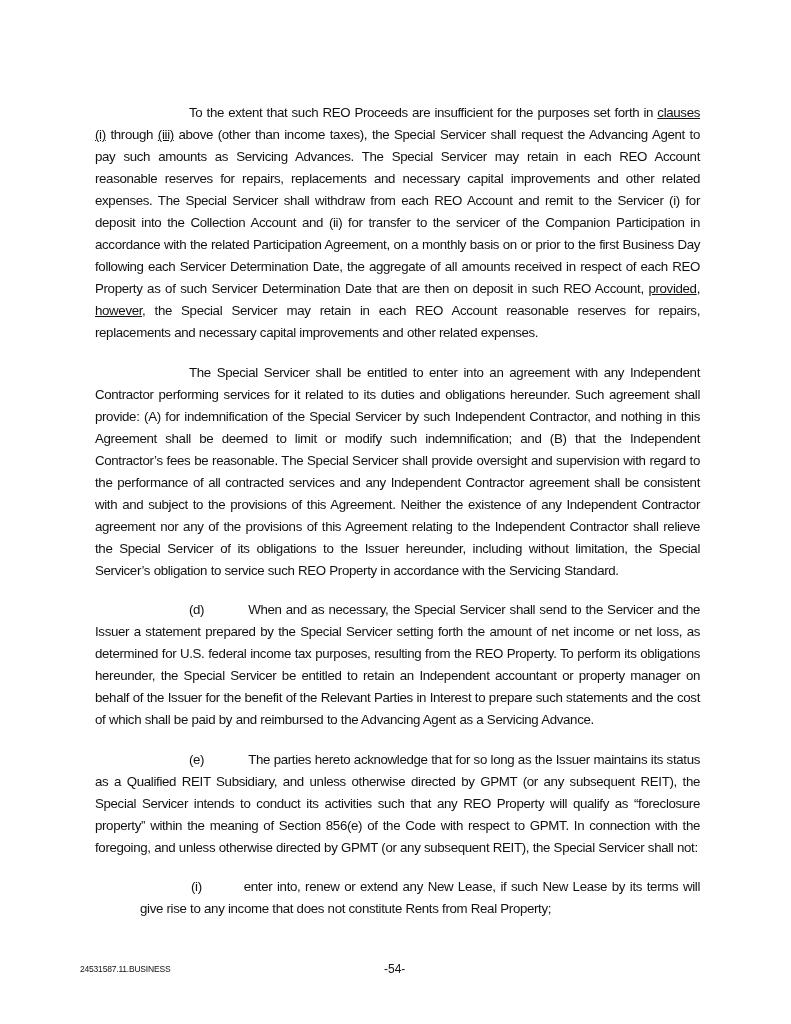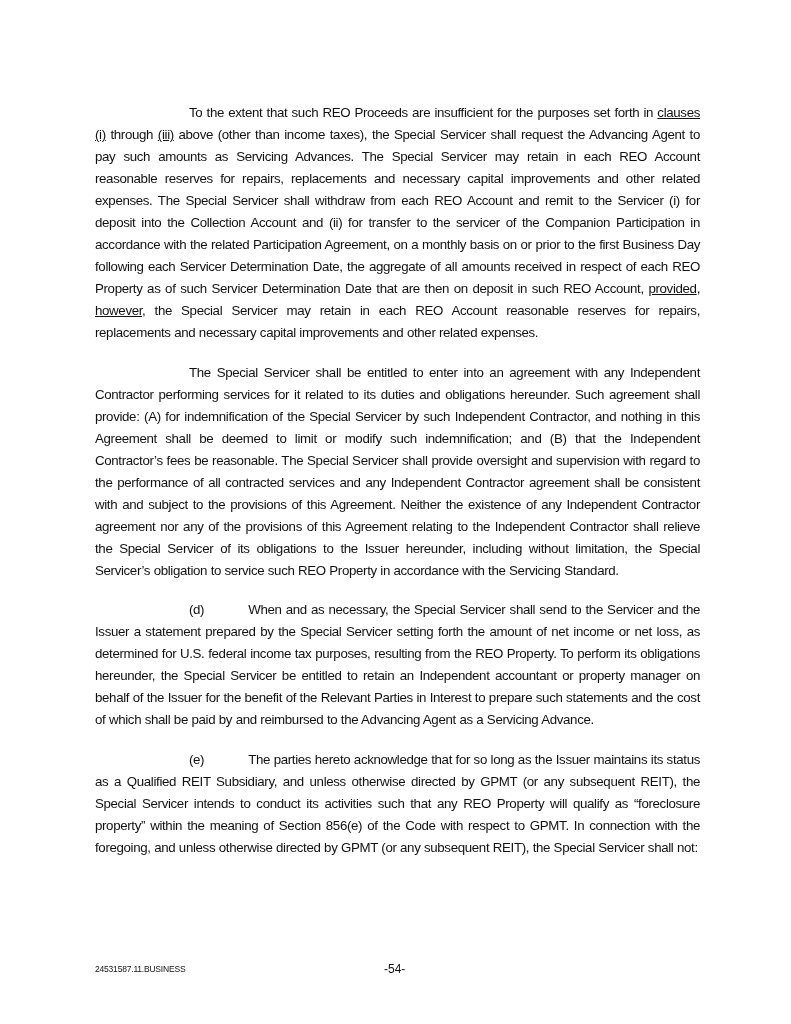--- a/index.html
+++ b/index.html
@@ -10,21 +10,21 @@
   .body-text {
     position: absolute; left: 95px; top: 102px; width: 605px;
     font-family: "Liberation Sans", sans-serif;
     font-size: 13.3px; line-height: 22px; color: #111;
     text-align: justify; letter-spacing: -0.35px; word-spacing: 0.2px;
   }
   .para { margin: 0 0 17.6px 0; text-indent: 94px; }
   .tab { display: inline-block; width: 44px; }
   .u { text-decoration: underline; }
   .footer-id {
-    position: absolute; left: 95px; top: 964px;
+    position: absolute; left: 80px; top: 964px;
     font-family: "Liberation Sans", sans-serif; font-size: 8.5px; color: #111; letter-spacing: -0.2px;
   }
   .footer-page {
     position: absolute; left: 384px; top: 962px;
     font-family: "Liberation Sans", sans-serif; font-size: 12px; color: #111;
   }
 </style>
 </head>
 <body>
 
@@ -32,19 +32,20 @@
   <div class="body-text">
 
     <p class="para"><span>To the extent that such REO Proceeds are insufficient for the purposes set forth in </span><span class="u">clauses (i)</span><span> through </span><span class="u">(iii)</span><span> above (other than income taxes), the Special Servicer shall request the Advancing Agent to pay such amounts as Servicing Advances.  The Special Servicer may retain in each REO Account reasonable reserves for repairs, replacements and necessary capital improvements and other related expenses. The Special Servicer shall withdraw from each REO Account and remit to the Servicer (i) for deposit into the Collection Account and (ii) for transfer to the servicer of the Companion Participation in accordance with the related Participation Agreement, on a monthly basis on or prior to the first Business Day following each Servicer Determination Date, the aggregate of all amounts received in respect of each REO Property as of such Servicer Determination Date that are then on deposit in such REO Account, </span><span class="u">provided</span><span>, </span><span class="u">however</span><span>, the Special Servicer may retain in each REO Account reasonable reserves for repairs, replacements and necessary capital improvements and other related expenses.</span></p>
 
     <p class="para"><span>The Special Servicer shall be entitled to enter into an agreement with any Independent Contractor performing services for it related to its duties and obligations hereunder.  Such agreement shall provide:  (A) for indemnification of the Special Servicer by such Independent Contractor, and nothing in this Agreement shall be deemed to limit or modify such indemnification; and (B) that the Independent Contractor’s fees be reasonable.  The Special Servicer shall provide oversight and supervision with regard to the performance of all contracted services and any Independent Contractor agreement shall be consistent with and subject to the provisions of this Agreement.  Neither the existence of any Independent Contractor agreement nor any of the provisions of this Agreement relating to the Independent Contractor shall relieve the Special Servicer of its obligations to the Issuer hereunder, including without limitation, the Special Servicer’s obligation to service such REO Property in accordance with the Servicing Standard.</span></p>
 
     <p class="para"><span>(d)</span><span class="tab"></span><span>When and as necessary, the Special Servicer shall send to the Servicer and the Issuer a statement prepared by the Special Servicer setting forth the amount of net income or net loss, as determined for U.S. federal income tax purposes, resulting from the REO Property.  To perform its obligations hereunder, the Special Servicer be entitled to retain an Independent accountant or property manager on behalf of the Issuer for the benefit of the Relevant Parties in Interest to prepare such statements and the cost of which shall be paid by and reimbursed to the Advancing Agent as a Servicing Advance.</span></p>
 
     <p class="para"><span>(e)</span><span class="tab"></span><span>The parties hereto acknowledge that for so long as the Issuer maintains its status as a Qualified REIT Subsidiary, and unless otherwise directed by GPMT (or any subsequent REIT), the Special Servicer intends to conduct its activities such that any REO Property will qualify as “foreclosure property” within the meaning of Section 856(e) of the Code with respect to GPMT.  In connection with the foregoing, and unless otherwise directed by GPMT (or any subsequent REIT), the Special Servicer shall not:</span></p>
 
+    <p class="para" style="text-indent: 51px; padding-left: 45px; text-indent: 51px; margin-left:0;"><span>(i)</span><span class="tab" style="width:42px"></span><span>enter into, renew or extend any New Lease, if such New Lease by its terms will give rise to any income that does not constitute Rents from Real Property;</span></p>
 
 
   </div>
 
   <div class="footer-id">24531587.11.BUSINESS</div>
   <div class="footer-page">-54-</div>
 </div>
 
 </body></html>

